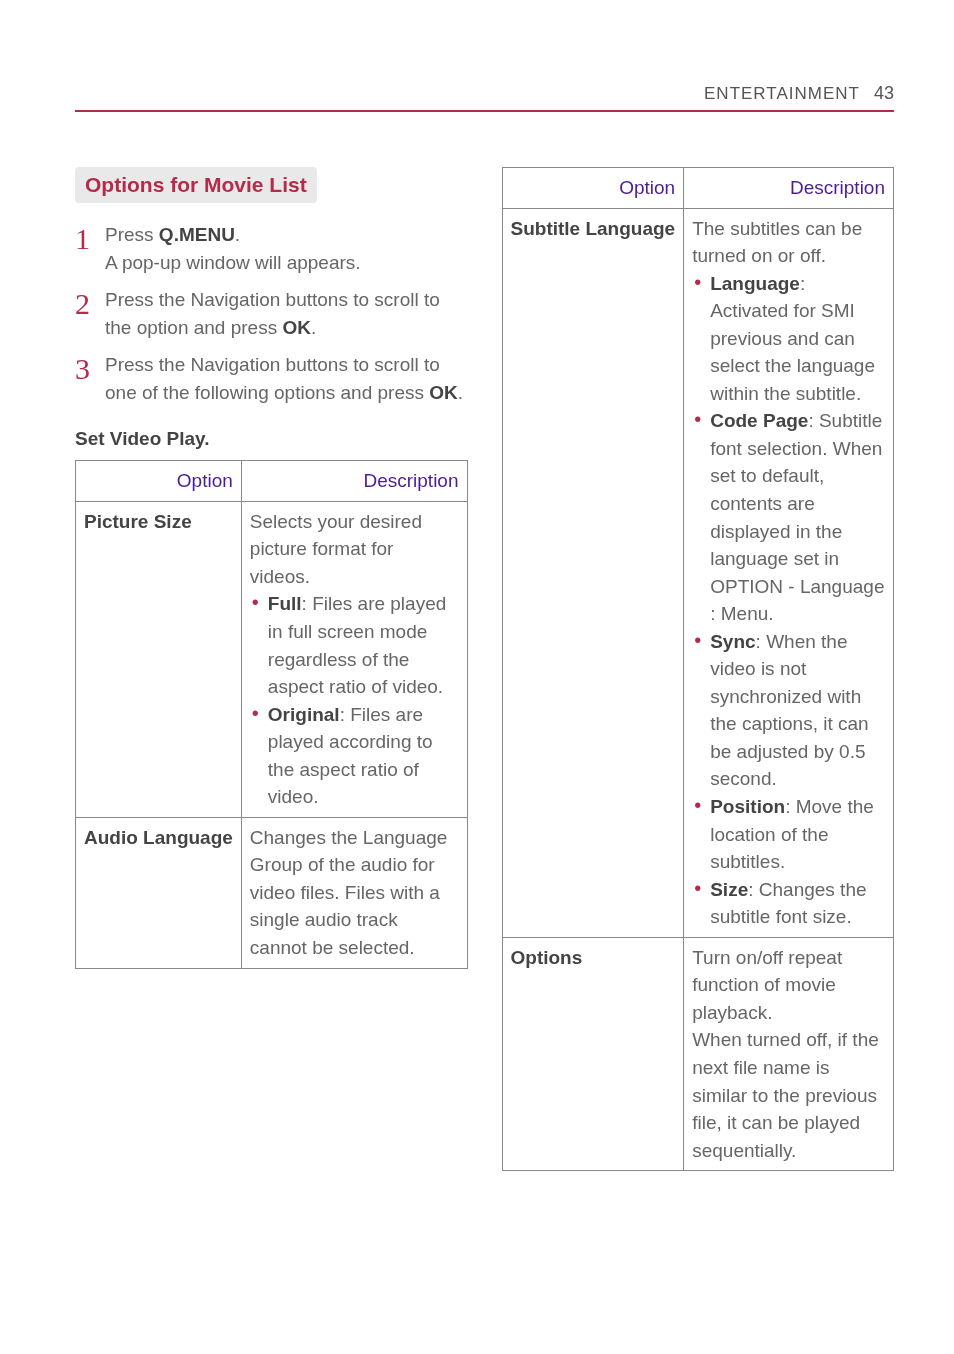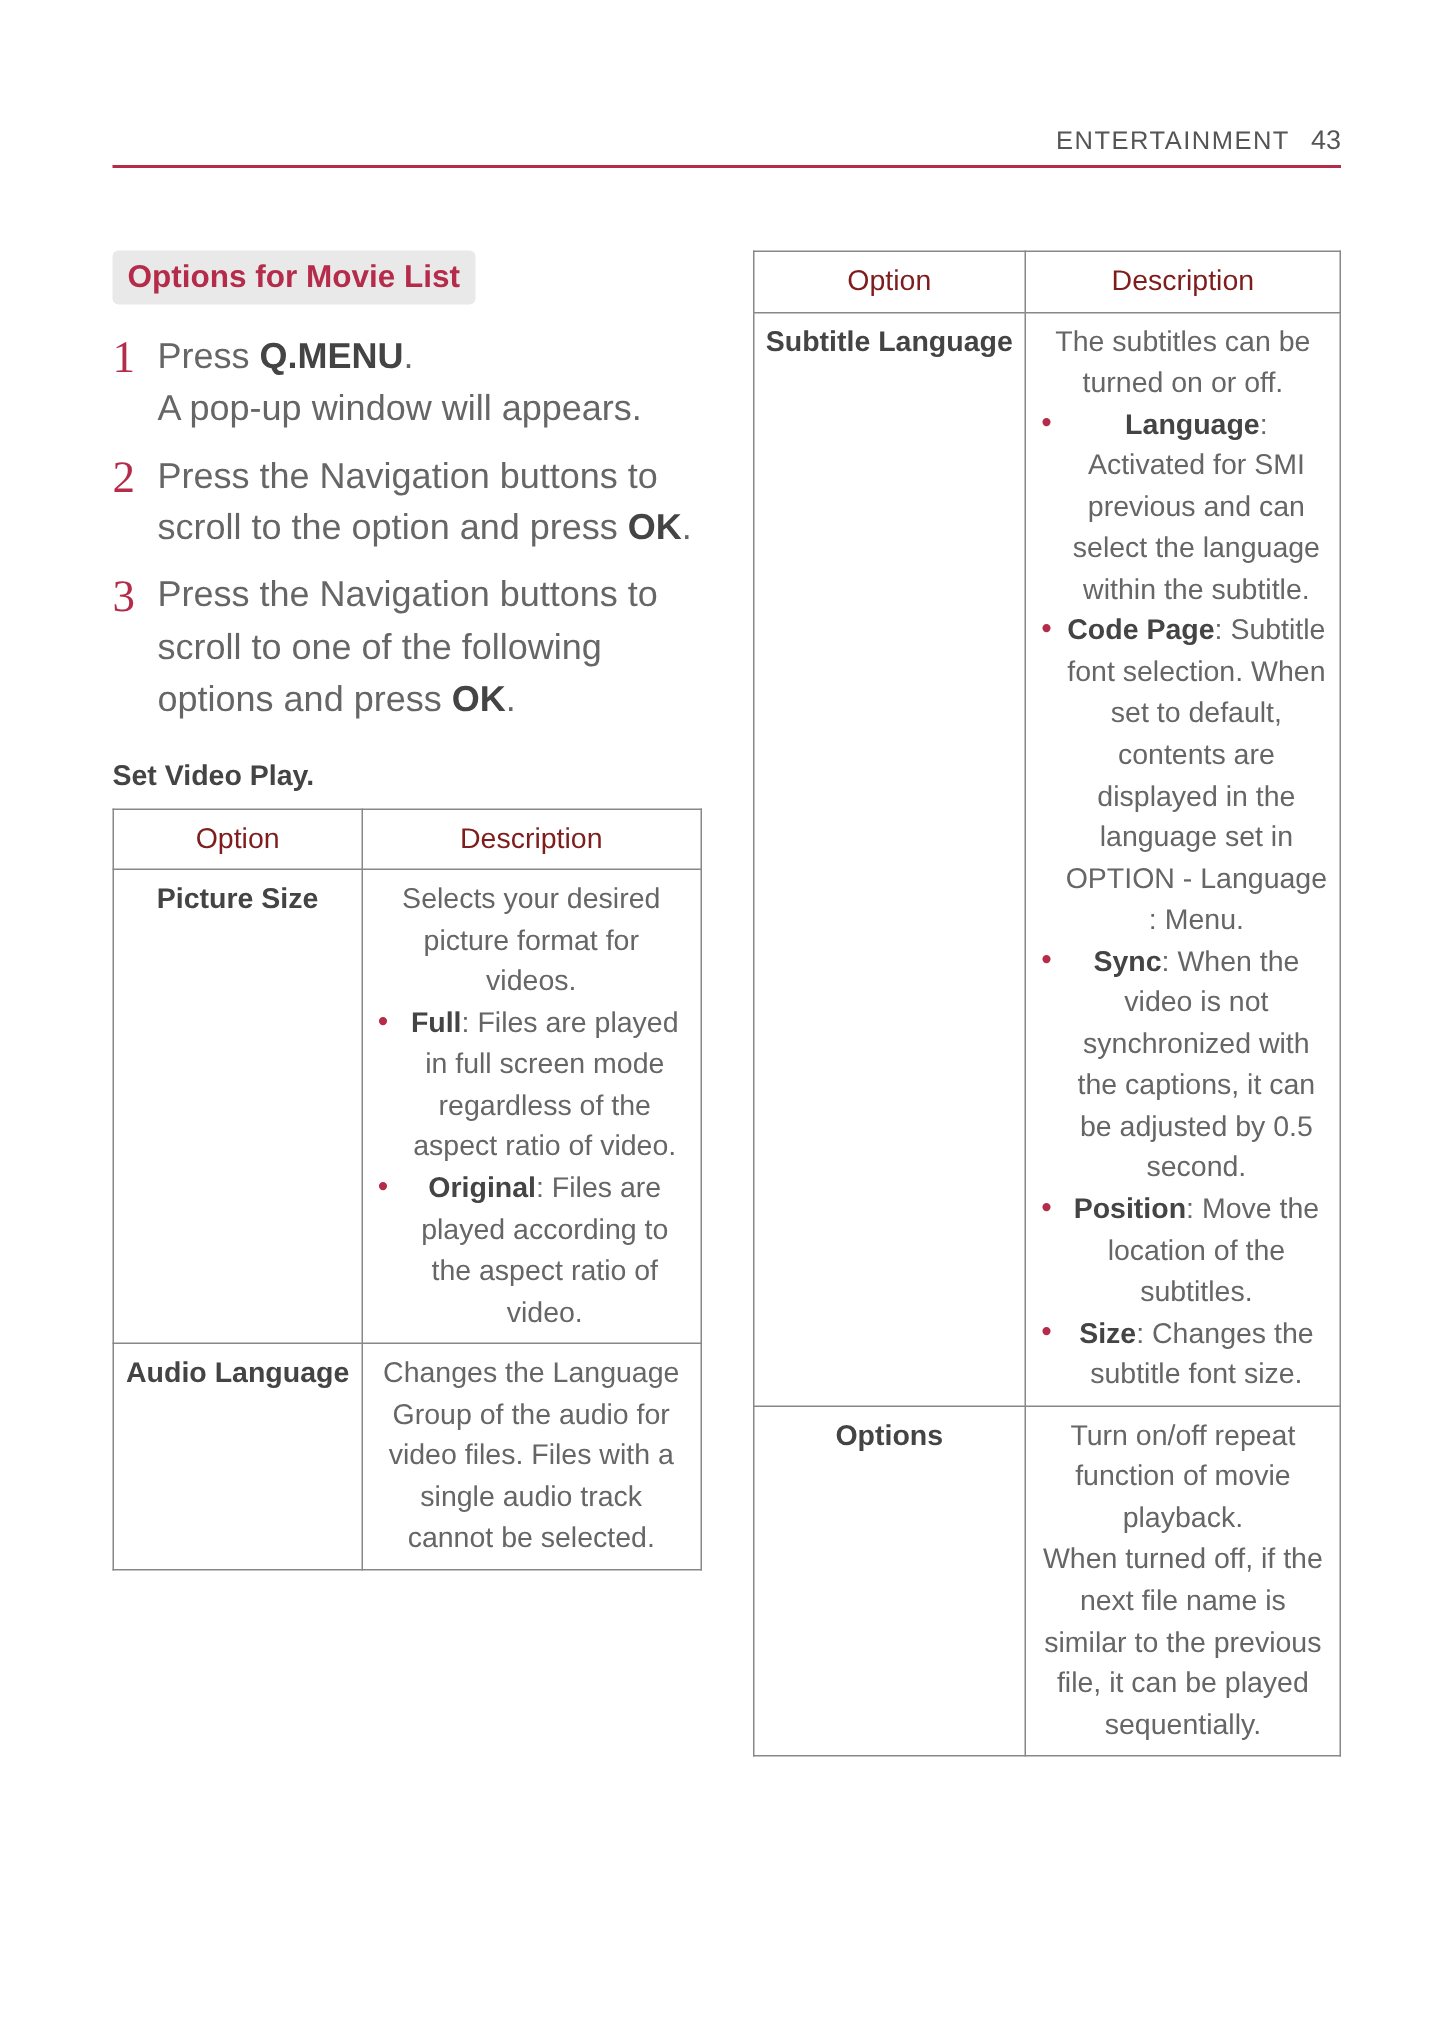--- a/index.html
+++ b/index.html
@@ -54,21 +54,21 @@
   ol.steps {
     list-style: none;
     padding: 0;
     margin: 0 0 22px 0;
     counter-reset: step;
   }
   ol.steps > li {
     counter-increment: step;
     position: relative;
     padding-left: 30px;
-    font-size: 24px;
+    font-size: 19px;
     line-height: 1.45;
     margin-bottom: 10px;
     color: #666;
   }
   ol.steps > li::before {
     content: counter(step);
     position: absolute;
     left: 0;
     top: -4px;
     color: #b52b4a;
@@ -86,27 +86,27 @@
   table.opt {
     border-collapse: collapse;
     width: 100%;
     font-size: 19px;
     color: #666;
   }
   table.opt th, table.opt td {
     border: 1px solid #888;
     padding: 6px 8px;
     vertical-align: top;
-    text-align: center;
+    text-align: left;
     line-height: 1.45;
   }
   table.opt th {
     font-weight: normal;
-    text-align: center;
-    color: #7f1d1d;
+    text-align: right;
+    color: #4c1d95;
     background: #fff;
   }
   table.opt td.name {
     color: #444;
     font-weight: bold;
     white-space: nowrap;
   }
   .desc-text { }
   ul.bullets {
     list-style: none;

